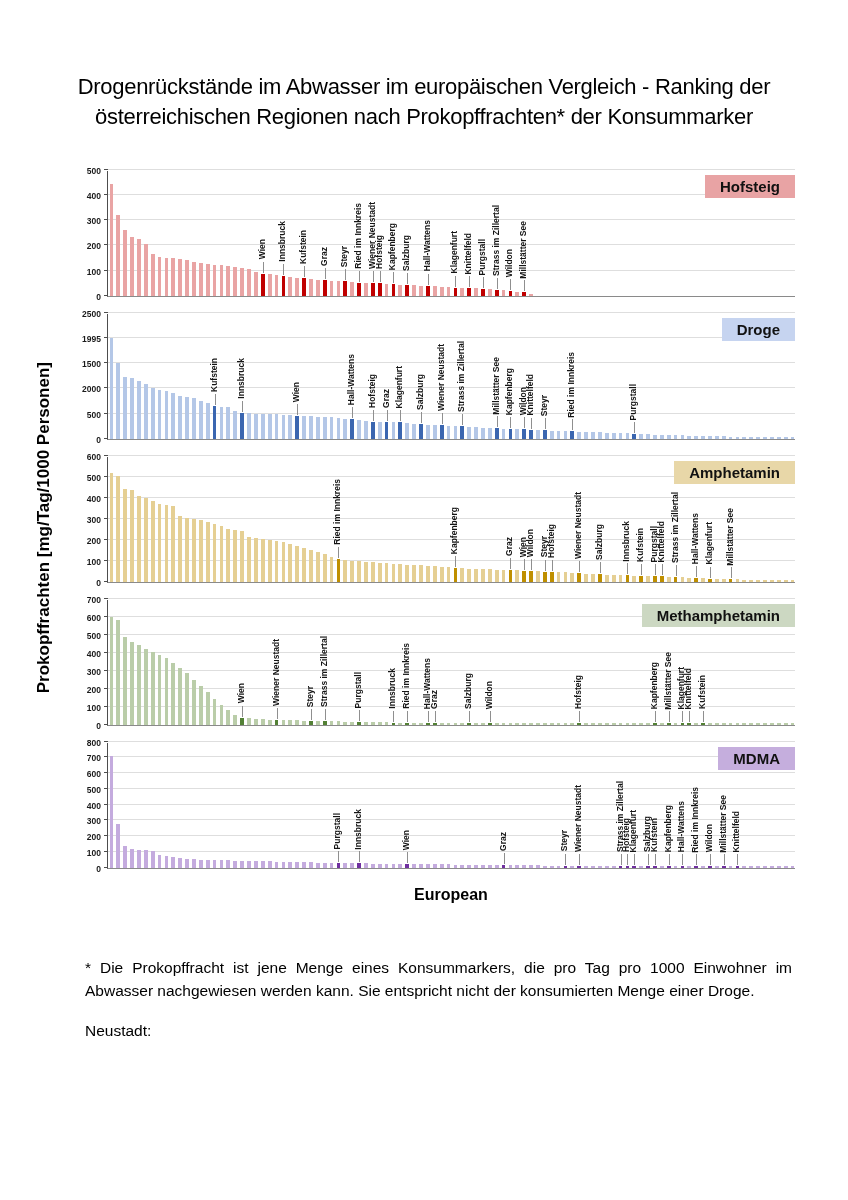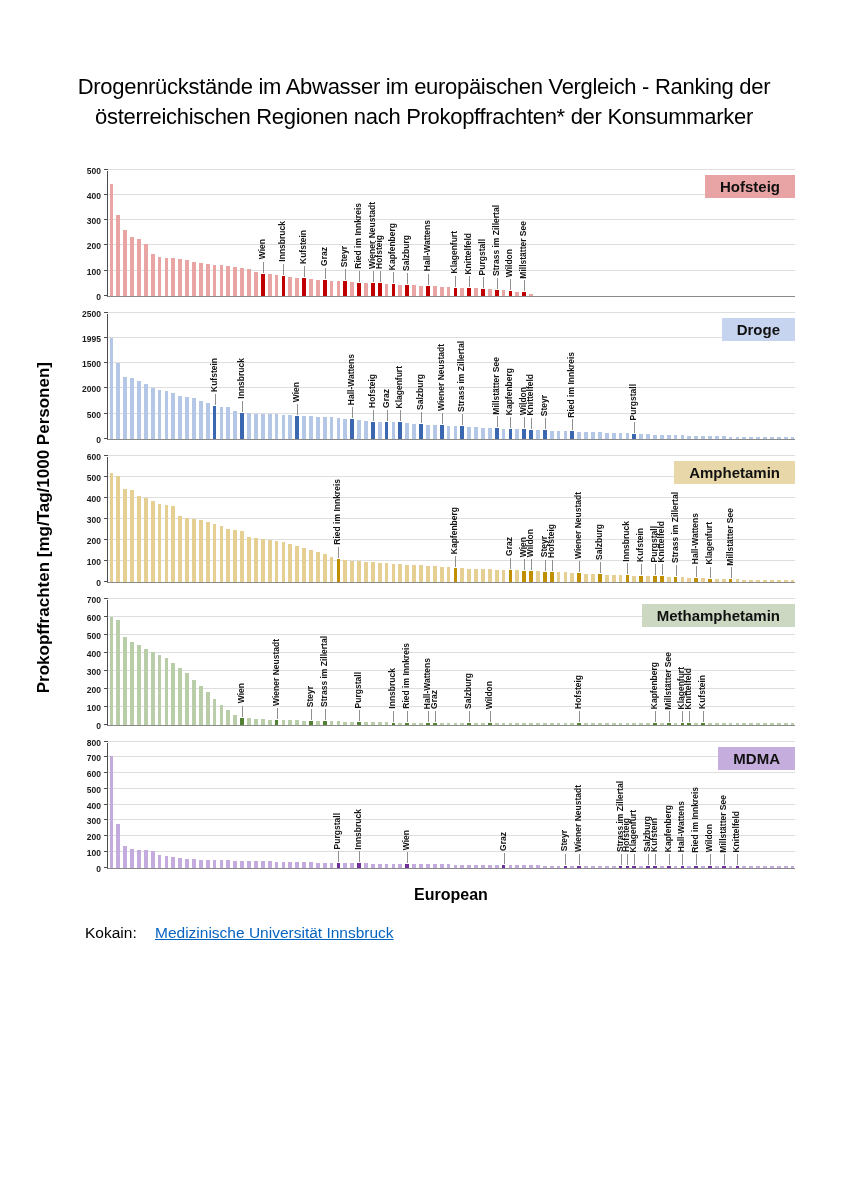--- a/index.html
+++ b/index.html
@@ -807,21 +807,21 @@
           <div class="tick" style="bottom: 58px;">400</div>
           <div class="tick" style="bottom: 73.75px;">500</div>
           <div class="tick" style="bottom: 89.5px;">600</div>
           <div class="tick" style="bottom: 105.25px;">700</div>
           <div class="tick" style="bottom: 121px;">800</div>
         </div>
       </div>
     <div class="x-title">European</div>
   </div>
 
+  <div class="footnote">* Die Prokopffracht ist jene Menge eines Konsummarkers, die pro Tag pro 1000 Einwohner im Abwasser nachgewiesen werden kann. Sie entspricht nicht der konsumierten Menge einer Droge.</div>
 
   <div class="sources">
-    <span class="sources-label">Kokain:</span>
+    <span class="sources-label">Neustadt:</span>
     <span class="source-links">
-      <a style="color: rgb(5, 99, 193);">Medizinische Universität Innsbruck</a>
     </span>
   </div>
 
 </div>
 
 </body></html>

